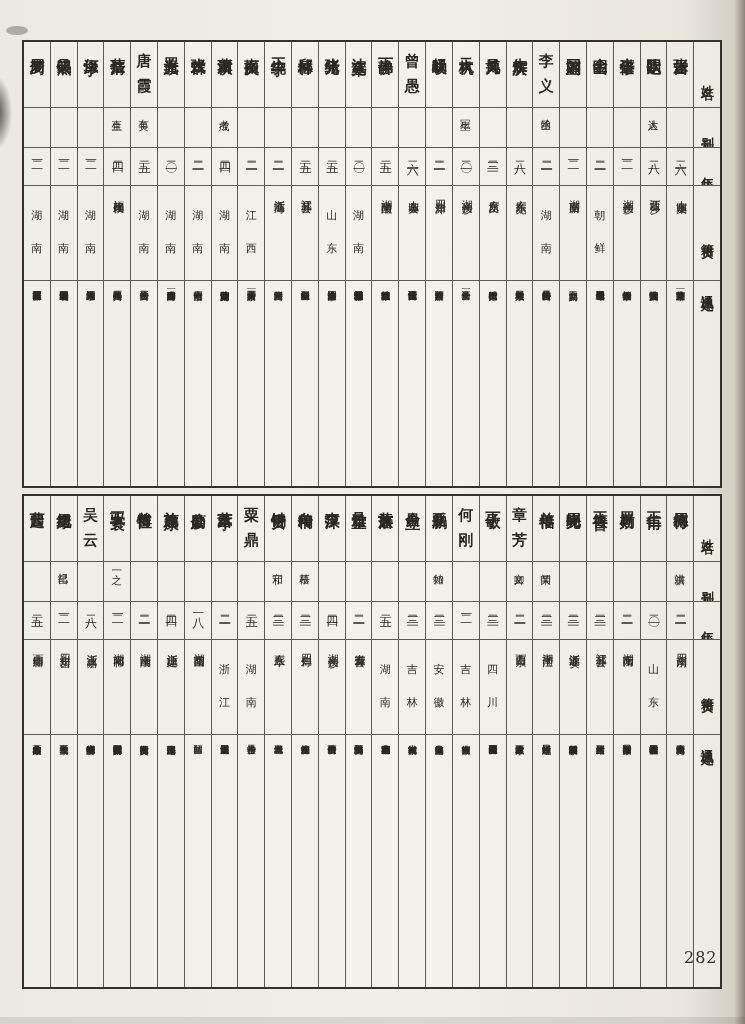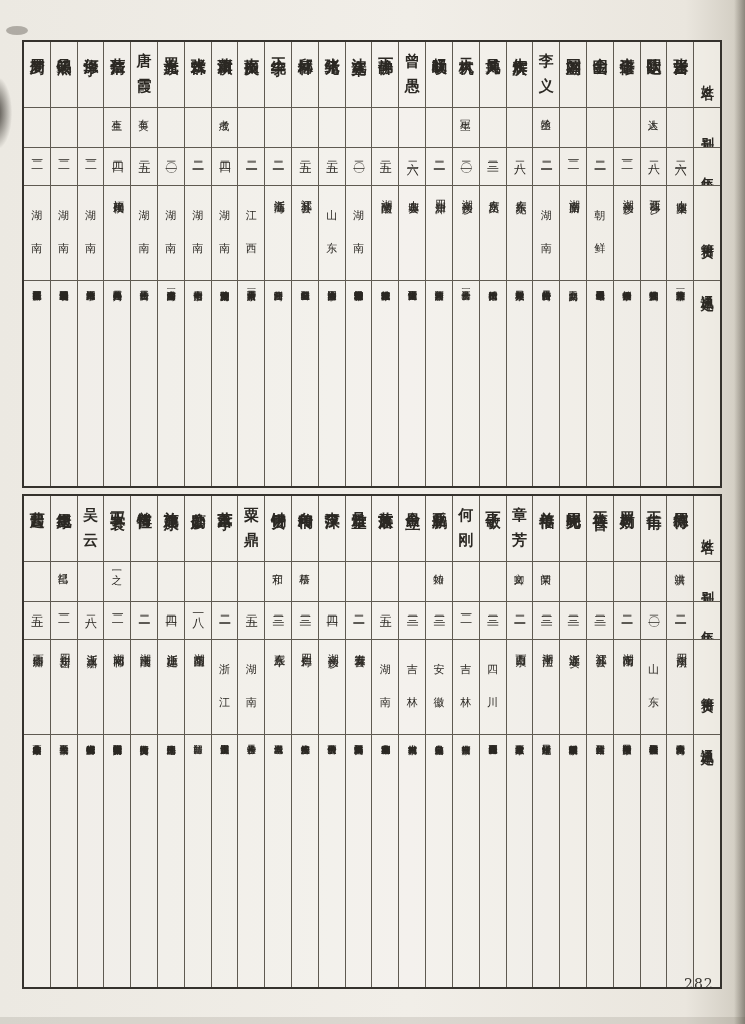--- a/index.html
+++ b/index.html
@@ -21,21 +21,21 @@
   .r-age{height:38px;font-size:12px;padding-top:4px;}
   .r-origin{height:95px;font-size:11px;padding-top:5px;}
   .r-addr{font-size:9px;padding:3px 1px;}
   #table-0 .r-addr{height:205px;}
   #table-1 .r-addr{height:252px;}
   .r-addr .vt{height:100%;line-height:1.18;letter-spacing:0px;}
   .spread{display:flex;flex-direction:column;justify-content:space-evenly;align-items:center;
         height:92%;width:100%;text-align:center;}
   .hcell{align-items:center;background:rgba(242,239,232,0.65);}
   .hcell .vt{font-size:13px;font-weight:bold;letter-spacing:2px;margin:auto 0;}
-  .page-number{position:absolute;left:684px;top:976px;font-size:14px;color:#35322d;letter-spacing:1px;}
+  .page-number{position:absolute;left:684px;top:948px;font-size:16px;color:#35322d;letter-spacing:1px;}
   .artifact{position:absolute;pointer-events:none;}
   #smudge1{left:-5px;top:76px;width:17px;height:74px;border-radius:50%;
         background:radial-gradient(ellipse at left,rgba(38,34,28,.9),rgba(38,34,28,0) 72%);}
   #mark1{left:6px;top:26px;width:22px;height:9px;border-radius:50%;background:rgba(62,57,49,.35);}
   #edge-shadow{right:0;top:0;width:11px;height:100%;
         background:linear-gradient(90deg,rgba(72,66,57,0) 0%,rgba(72,66,57,.5) 100%);}
   #bottom-shade{left:0;bottom:0;width:100%;height:7px;background:rgba(82,76,66,.14);}
 </style>
 </head>
 <body>

